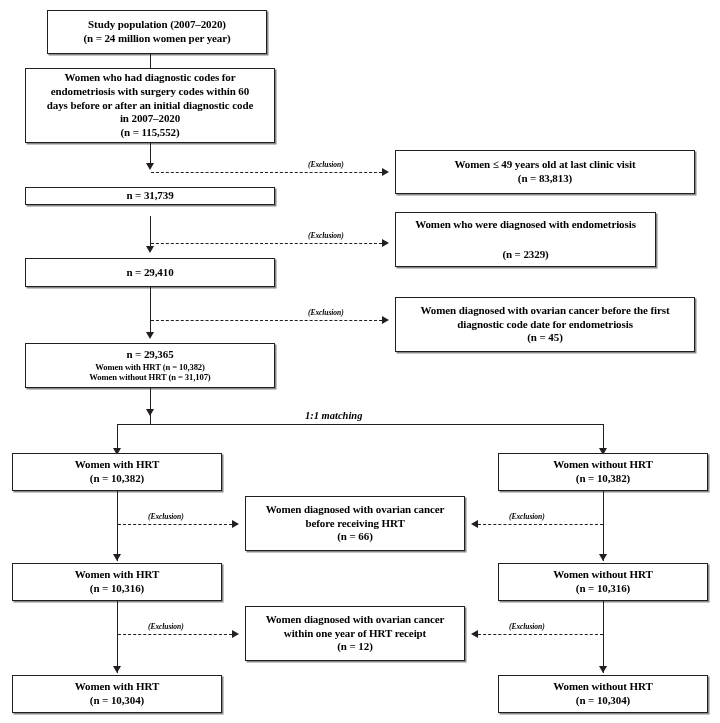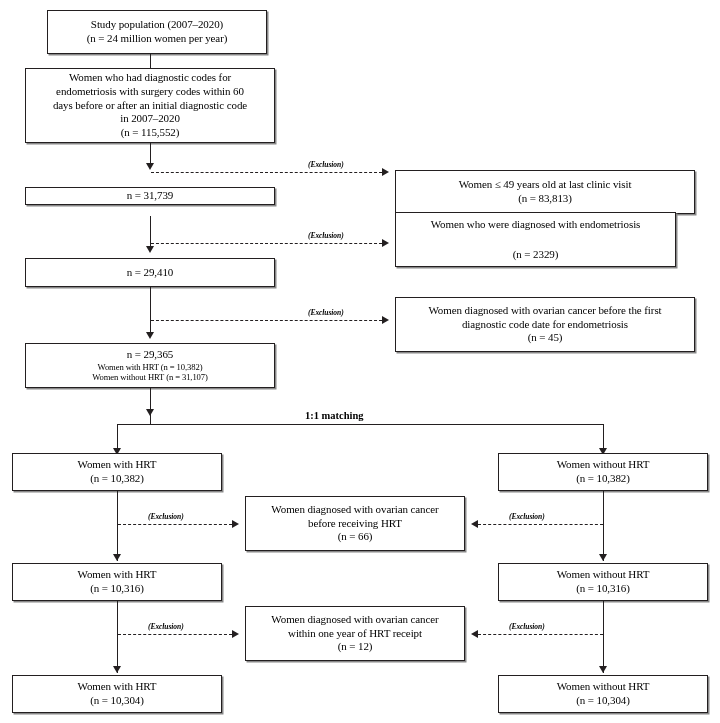--- a/index.html
+++ b/index.html
@@ -24,21 +24,21 @@
   .box {
     position: absolute;
     box-sizing: border-box;
     border: 1.5px solid #231f20;
     background: #ffffff;
     display: flex;
     flex-direction: column;
     align-items: center;
     justify-content: center;
     text-align: center;
-    font-weight: normal;
+    font-weight: bold;
     line-height: 1.27;
     letter-spacing: -0.1px;
     box-shadow: 1.5px 1.5px 0 #888;
   }
   .box .ln {
     display: block;
     white-space: nowrap;
   }
 
   .fs11 { font-size: 11px; }
@@ -90,20 +90,21 @@
     position: absolute;
     font-size: 7.6px;
     font-style: italic;
     font-weight: bold;
     white-space: nowrap;
     letter-spacing: -0.1px;
   }
   .match-label {
     position: absolute;
     font-size: 10.5px;
+    font-style: italic;
     font-weight: bold;
     white-space: nowrap;
   }
 </style>
 </head>
 <body>
 
 <div id="flowchart">
 
   <div class="box fs11" style="left:47px; top:10px; width:220px; height:44px;">
@@ -121,37 +122,37 @@
     <span class="ln">(n = 115,552)</span>
   </div>
 
   <div class="vline" style="left:150px; top:143px; height:20px;"></div>
   <div class="arrow-down" style="left:145.5px; top:163px;"></div>
 
   <div class="dline" style="left:151px; top:172px; width:231px;"></div>
   <div class="arrow-right" style="left:382px; top:168px;"></div>
   <div class="exc-label" style="left:308px; top:160px;">(Exclusion)</div>
 
-  <div class="box fs11" style="left:395px; top:150px; width:300px; height:44px;margin-top:20px;">
+  <div class="box fs11" style="left:395px; top:150px; width:300px; height:44px;">
     <span class="ln">Women ≤ 49 years old at last clinic visit</span>
     <span class="ln">(n = 83,813)</span>
   </div>
 
   <div class="box fs11" style="left:25px; top:187px; width:250px; height:18px;">
     <span class="ln">n = 31,739</span>
   </div>
 
   <div class="vline" style="left:150px; top:216px; height:30px;"></div>
   <div class="arrow-down" style="left:145.5px; top:246px;"></div>
 
   <div class="dline" style="left:151px; top:243px; width:231px;"></div>
   <div class="arrow-right" style="left:382px; top:239px;"></div>
   <div class="exc-label" style="left:308px; top:231px;">(Exclusion)</div>
 
-  <div class="box fs11" style="left:395px; top:212px; width:281px; height:55px;gap:16px;">
+  <div class="box fs11" style="left:395px; top:212px; width:261px; height:55px;gap:16px;">
     <span class="ln">Women who were diagnosed with endometriosis</span>
     <span class="ln">(n = 2329)</span>
   </div>
 
   <div class="box fs11" style="left:25px; top:258px; width:250px; height:29px;justify-content:center;">
     <span class="ln">n = 29,410</span>
   </div>
 
   <div class="vline" style="left:150px; top:287px; height:45px;"></div>
   <div class="arrow-down" style="left:145.5px; top:332px;"></div>

